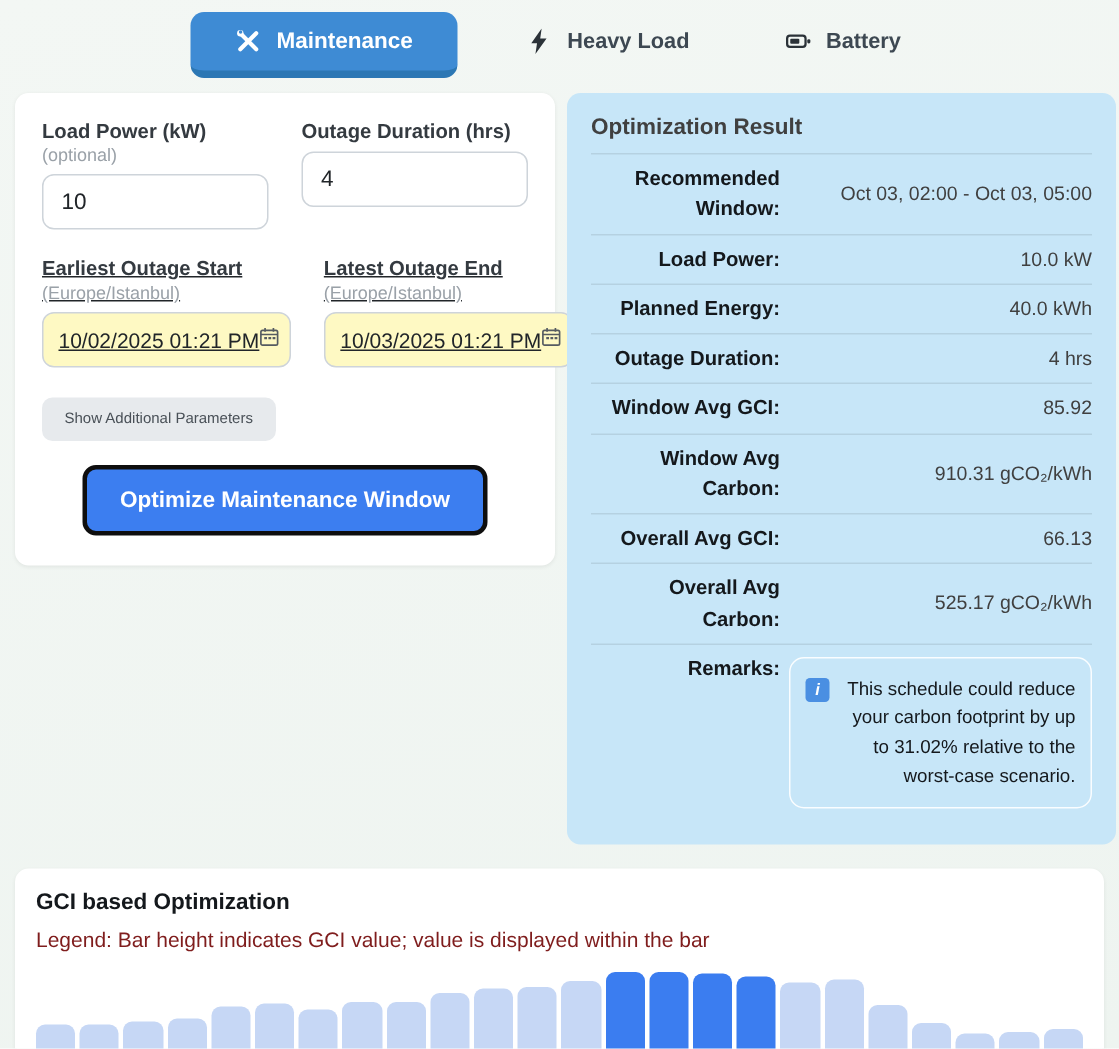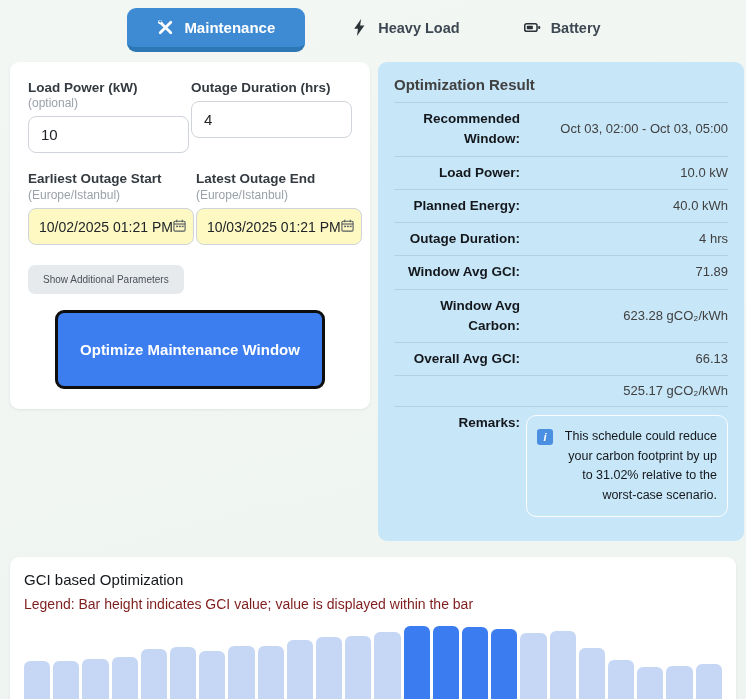--- a/index.html
+++ b/index.html
@@ -31,47 +31,47 @@
   .main-row { display: flex; gap: 8px; padding: 6px 10px 0 10px; align-items: flex-start; }
 
   .card {
     background: #ffffff; border-radius: 9px;
     box-shadow: 0 1px 3px rgba(0,0,0,0.07);
   }
 
   
   .form-card { width: 360px; padding: 18px; }
   .form-title { font-size: 17px; font-weight: 700; color: #1d2228; margin-bottom: 16px; }
-  .grid2 { display: grid; grid-template-columns: 1fr 1fr; column-gap: 2px; }
+  .grid2 { display: grid; grid-template-columns: 1fr 1fr; column-gap: 22px; }
   .fld-label { font-size: 13.5px; font-weight: 600; color: #343a40; margin-bottom: 6px; }
   .fld-hint { font-size: 12px; font-weight: 400; color: #9aa1a8; }
   .tz { font-size: 12px; color: #9aa1a8; font-weight: 400; margin: 2px 0 6px 0; }
   .tinput {
     width: 100%; height: 37px; border: 1px solid #ced4da; border-radius: 8px;
     padding: 0 12px; font-size: 15px; font-family: "Liberation Sans", sans-serif;
     color: #212529; background: #fff; outline: none;
   }
-  .dates { margin-top: 18px; }
+  .dates { margin-top: 18px; text-decoration: underline; }
   .datebox {
     height: 37px; border: 1px solid #ced4da; border-radius: 8px;
     display: flex; align-items: center; justify-content: space-between;
     padding: 0 7px 0 10px; background: #fef9c3; cursor: pointer;
   }
   .datebox .dval { font-size: 14px; color: #212529; white-space: nowrap; }
   .btn-secondary {
     margin-top: 20px; background: #e7eaed; color: #495057;
     border: none; border-radius: 7px; padding: 9px 15px;
     font-size: 10px; font-family: "Liberation Sans", sans-serif; cursor: pointer;
   }
   .btn-primary {
     display: block; margin: 16px auto 2px auto;
     background: #3c7ef0; color: #ffffff; font-weight: 700; font-size: 15px;
     font-family: "Liberation Sans", sans-serif;
     border: 3px solid #0e0e0e; border-radius: 9px;
-    padding: 28px 22px; cursor: pointer;
+    padding: 12px 22px; cursor: pointer;
   }
 
   
   .result-panel {
     flex: 1; background: #c7e6f8; border-radius: 9px;
     padding: 14px 16px 18px 16px;
   }
   .result-title { font-size: 15px; font-weight: 700; color: #404040; padding-bottom: 9px; }
   .result-row {
     display: flex; align-items: center; padding: 6px 0;
@@ -88,21 +88,21 @@
   }
   .info-icon {
     flex: 0 0 16px; width: 16px; height: 16px; background: #4a8fe2; border-radius: 3px;
     color: #fff; font-size: 11px; font-weight: 700; font-style: italic;
     display: flex; align-items: center; justify-content: center; margin-top: 2px;
   }
   .remarks-text { font-size: 12.5px; line-height: 1.55; color: #14181c; }
 
   
   .chart-card { margin: 16px 10px 0 10px; padding: 14px 14px 8px 14px; }
-  .chart-title { font-size: 15px; font-weight: 400; color: #14181c; }
+  .chart-title { font-size: 15px; font-weight: 700; color: #14181c; }
   .chart-legend { font-size: 14px; color: #7f1d1d; margin-top: 8px; }
   .chart { display: flex; align-items: flex-end; gap: 3px; height: 104px; margin-top: 13px; }
   .chart-col { flex: 1; display: flex; flex-direction: column; align-items: stretch; }
   .bar {
     position: relative; width: 100%; border-radius: 6px; background: #c6d7f5;
   }
   .bar.hl { background: #3b7df0; }
 </style>
 </head>
 <body>
@@ -214,31 +214,32 @@
     <div class="result-row">
       <div class="r-label">Planned Energy:</div>
       <div class="r-value">40.0 kWh</div>
     </div>
     <div class="result-row">
       <div class="r-label">Outage Duration:</div>
       <div class="r-value">4 hrs</div>
     </div>
     <div class="result-row">
       <div class="r-label">Window Avg GCI:</div>
-      <div class="r-value">71.89</div>
+      <div class="r-value">85.92</div>
     </div>
     <div class="result-row">
       <div class="r-label">Window Avg Carbon:</div>
-      <div class="r-value">623.28 gCO₂/kWh</div>
+      <div class="r-value">910.31 gCO₂/kWh</div>
     </div>
     <div class="result-row">
       <div class="r-label">Overall Avg GCI:</div>
       <div class="r-value">66.13</div>
     </div>
     <div class="result-row">
+      <div class="r-label">Overall Avg Carbon:</div>
       <div class="r-value">525.17 gCO₂/kWh</div>
     </div>
     <div class="result-row remarks-row">
       <div class="r-label">Remarks:</div>
       <div class="remarks-box">
         <span class="info-icon">i</span>
         <span class="remarks-text">This schedule could reduce your carbon footprint by up to 31.02% relative to the worst-case scenario.</span>
       </div>
     </div>
   </div>

